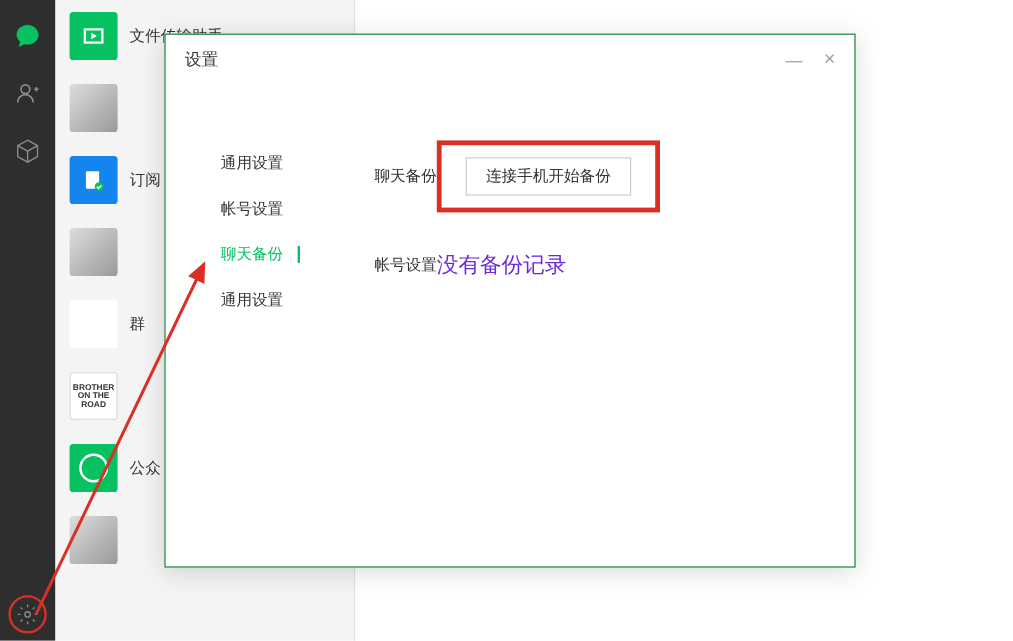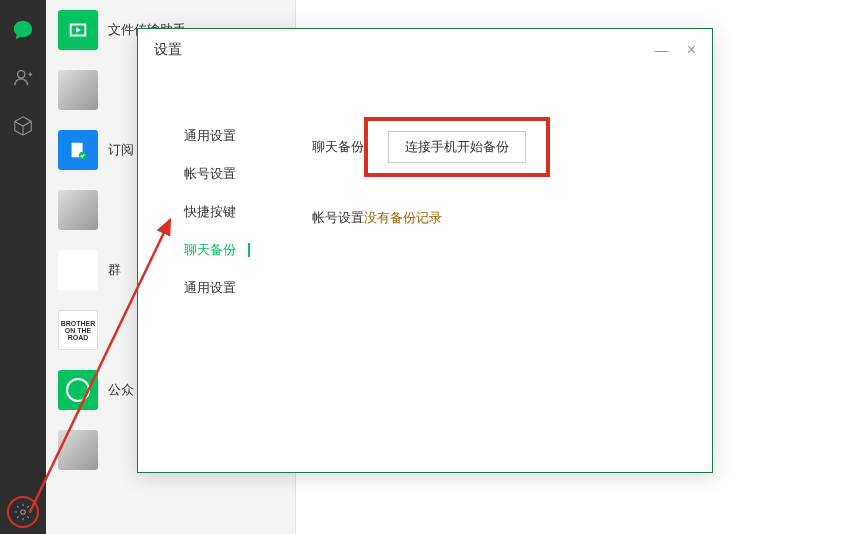--- a/index.html
+++ b/index.html
@@ -46,21 +46,21 @@
     .settings-nav { width: 82px; padding-top: 46px; }
     .settings-nav-item { font-size: 13px; color: #333; padding: 10px 0; cursor: pointer; position: relative; }
     .settings-nav-item.active { color: #07c160; }
     .settings-nav-item.active::after { content: ""; position: absolute; right: -14px; top: 50%; transform: translateY(-50%); width: 2px; height: 14px; background: #07c160; }
     
     .settings-content { flex: 1; padding: 46px 0 0 48px; }
     .setting-row { display: flex; align-items: center; margin-bottom: 32px; }
     .setting-label { width: 80px; font-size: 13px; color: #333; }
     .backup-button { border: 4px solid #d93025; padding: 10px 20px; font-size: 13px; color: #333; cursor: pointer; background: #fff; }
     .backup-button-inner { border: 1px solid #ccc; padding: 6px 16px; display: inline-block; font-family: Liberation Mono, monospace; }
-    .setting-value { font-size: 13px; color: #a16207; }
+    .setting-value { font-size: 18px; color: #6d28d9; }
     
     
     .arrow-line { position: absolute; top: 0; left: 0; width: 844px; height: 534px; pointer-events: none; z-index: 100; }
   </style>
 </head>
 <body>
 
 <div class="main-container">
   <div class="nav-sidebar">
     <div class="nav-icon">
@@ -150,21 +150,20 @@
     <div class="dialog-title">设置</div>
     <div class="dialog-controls">
       <span class="dialog-min">—</span>
       <span class="dialog-close">×</span>
     </div>
   </div>
   <div class="dialog-body">
     <div class="settings-nav">
       <div class="settings-nav-item">通用设置</div>
       <div class="settings-nav-item">帐号设置</div>
-      <div class="settings-nav-item">快捷按键</div>
       <div class="settings-nav-item active">聊天备份</div>
       <div class="settings-nav-item">通用设置</div>
     </div>
     <div class="settings-content">
       <div class="setting-row">
         <div class="setting-label">聊天备份</div>
         <div class="backup-button">
           <span class="backup-button-inner">连接手机开始备份</span>
         </div>
       </div>

